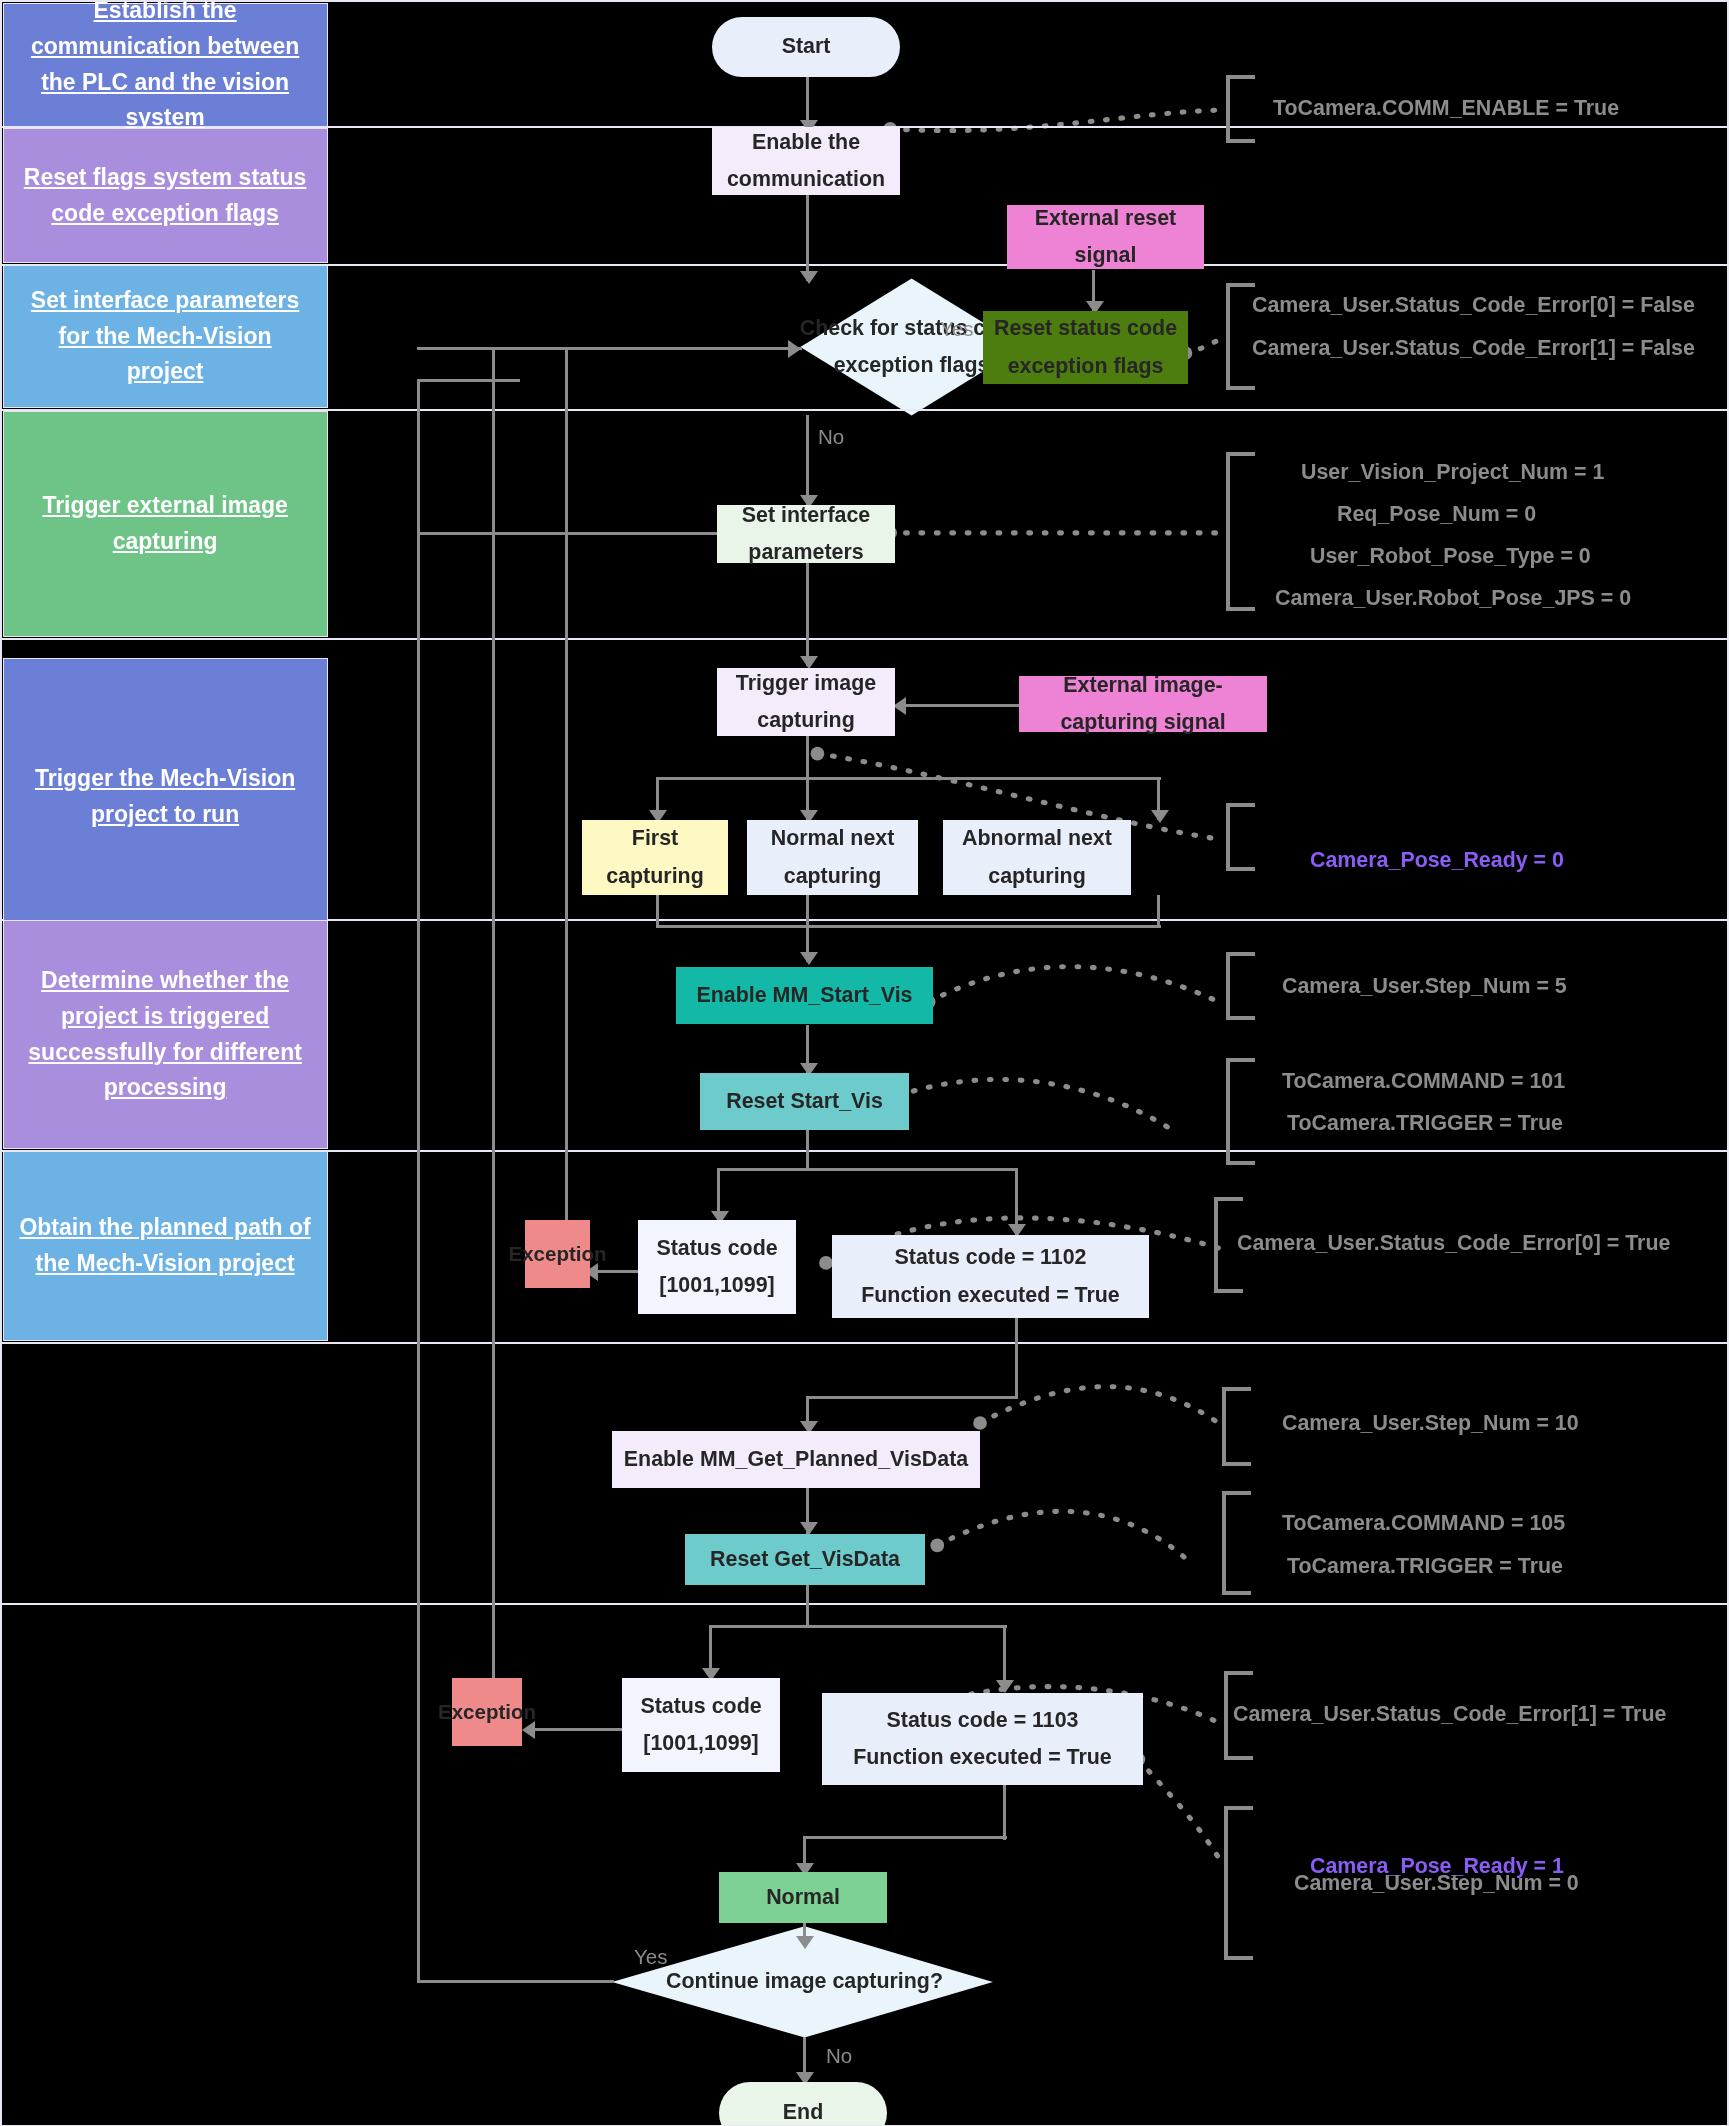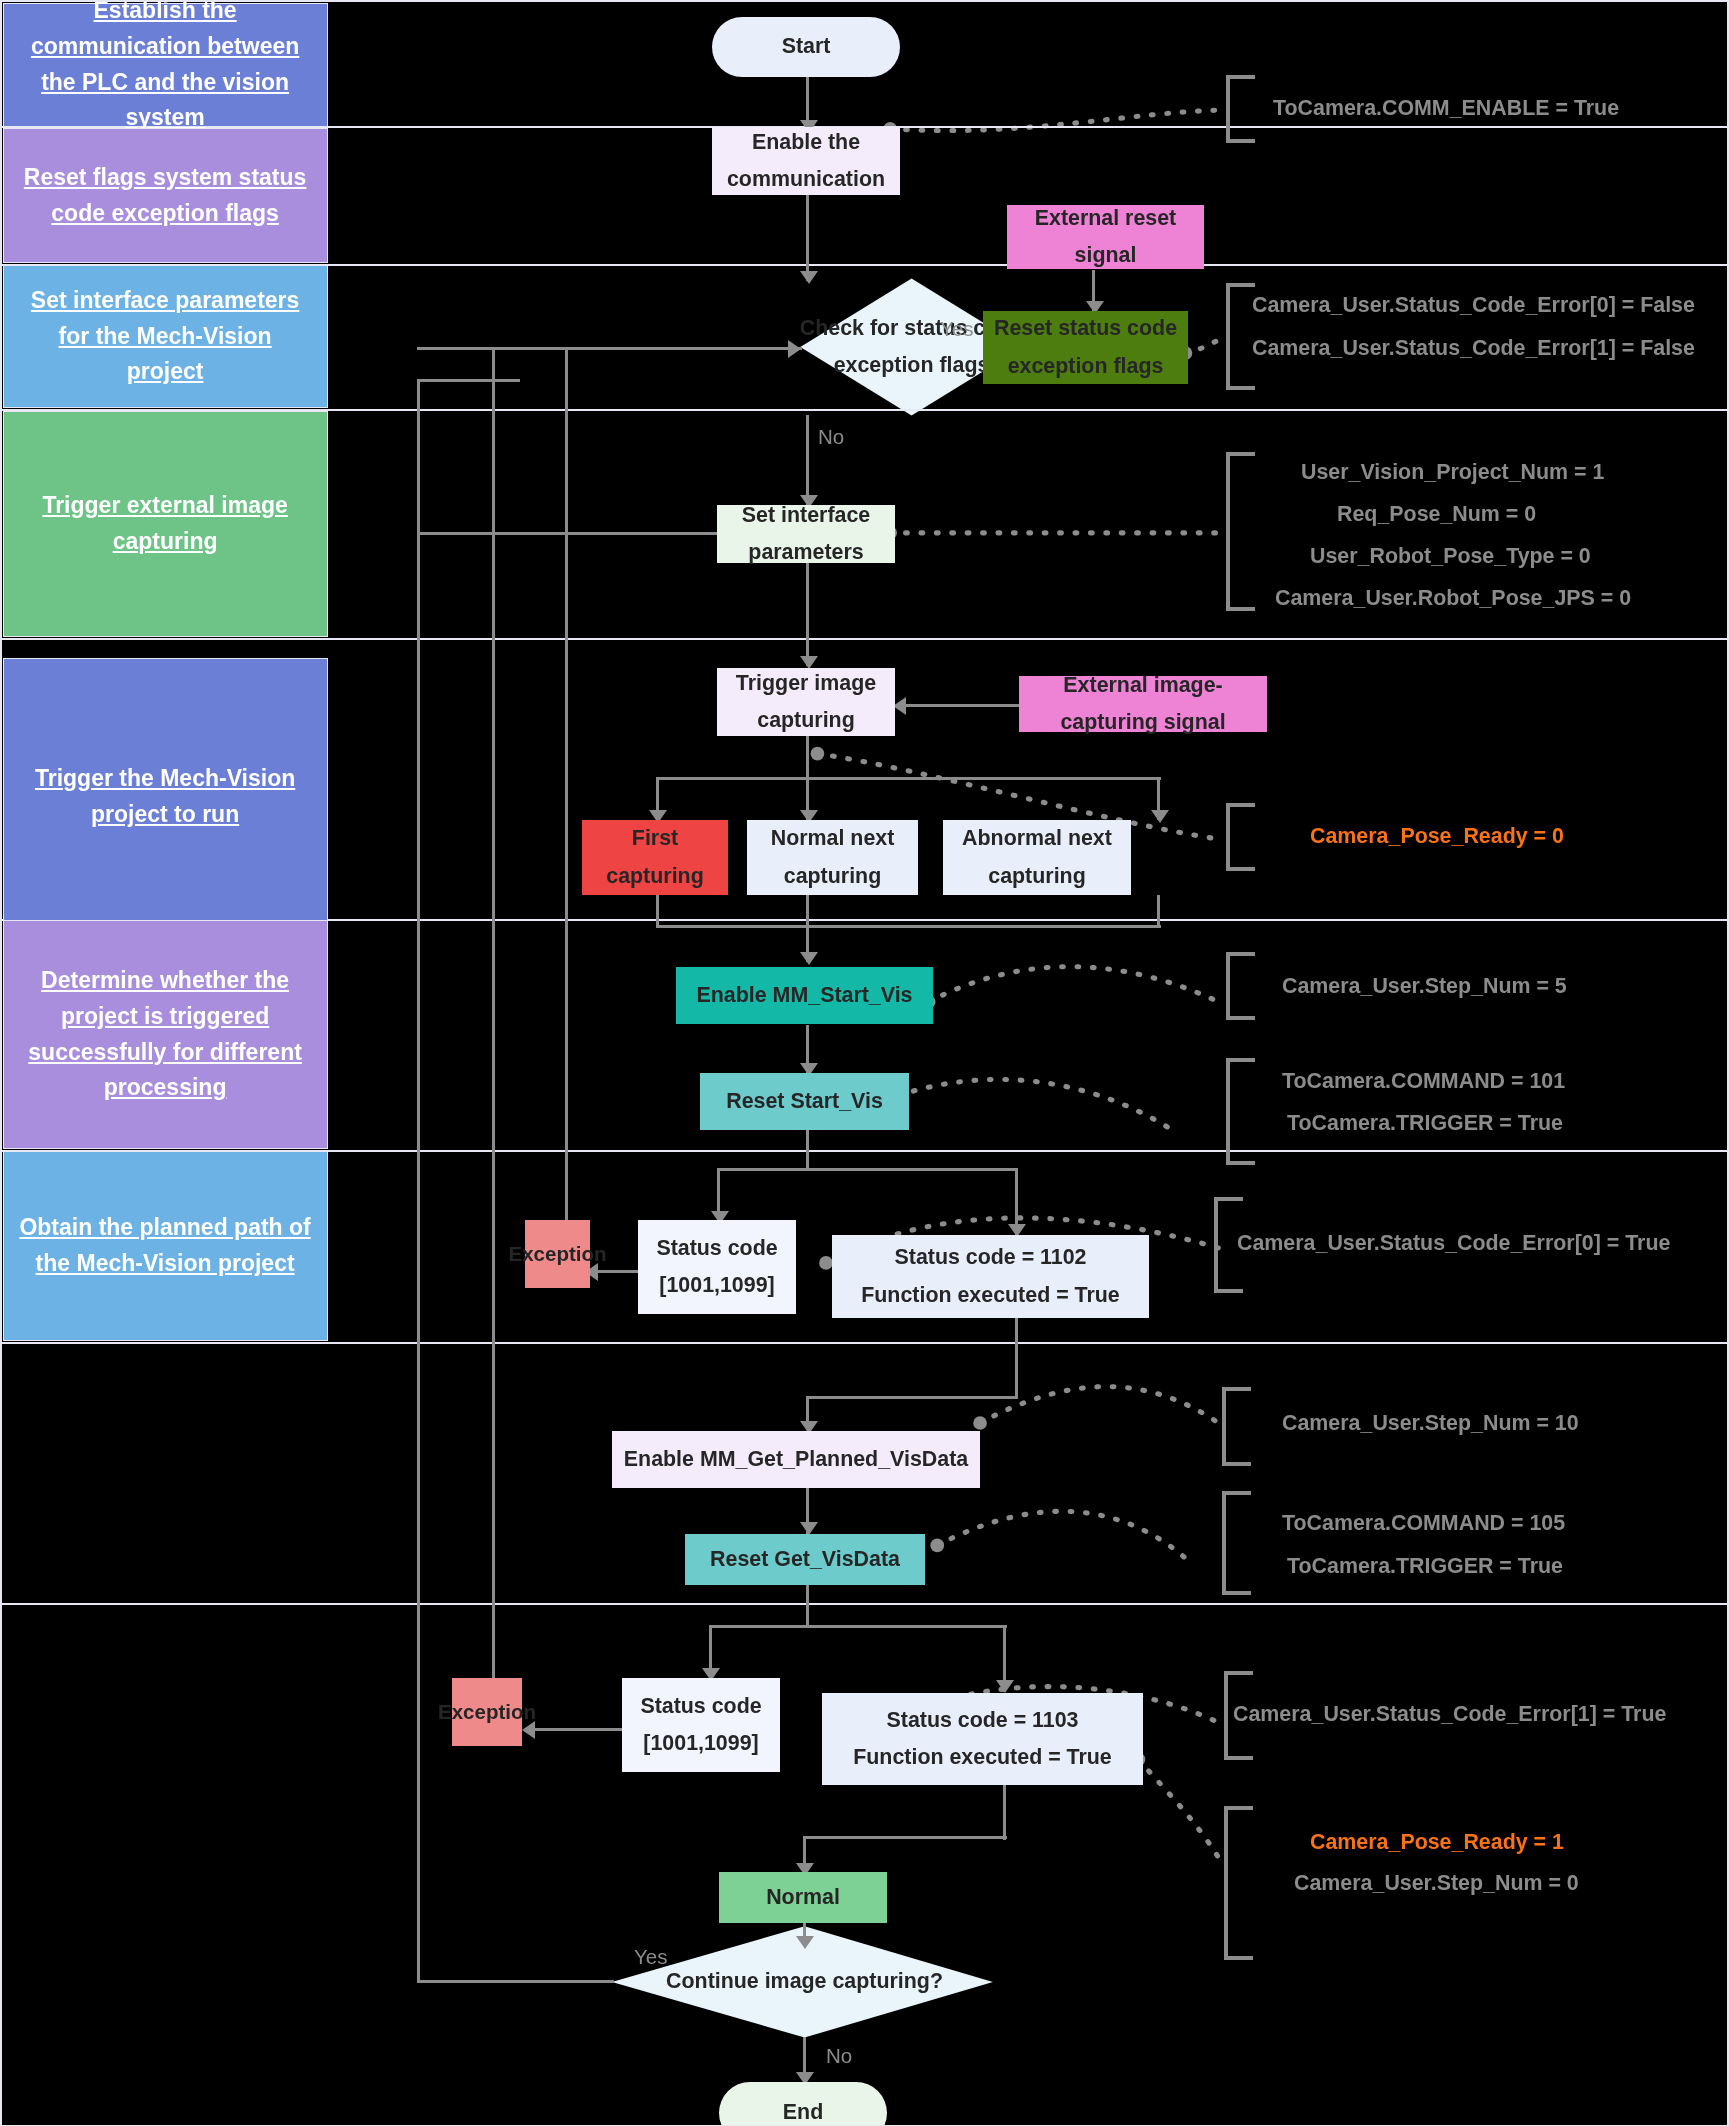--- a/index.html
+++ b/index.html
@@ -35,21 +35,21 @@
            border-bottom:9.4px solid transparent;border-left:13.7px solid #8c8c8c;}
 
   
   .elabel{position:absolute;color:#8c8c8c;font-size:20.5px;font-weight:normal;}
 
   
   .brk{position:absolute;box-sizing:border-box;border-left:4.3px solid #8c8c8c;
        border-top:4.3px solid #8c8c8c;border-bottom:4.3px solid #8c8c8c;width:29px;}
   .anno{position:absolute;color:#8c8c8c;font-size:21.4px;font-weight:bold;
         white-space:nowrap;}
-  .anno.green{color:#f97316;}
+  .anno.green{color:#8b5cf6;margin-top:24px;}
 
   
   #leaders{position:absolute;left:0;top:0;width:1729px;height:2127px;
            pointer-events:none;}
 </style>
 </head>
 <body>
 
 <div id="root">
 
@@ -236,21 +236,21 @@
     </div>
 
   <div class="node" style="left:717px;top:668px;width:178px;height:68px;background:#f4ecfa">
     <span>Trigger image capturing</span>
     </div>
 
   <div class="node" style="left:1019px;top:676px;width:248px;height:56px;background:#ee82d5">
     <span>External image-capturing signal</span>
     </div>
 
-  <div class="node" style="left:582px;top:820px;width:146px;height:75px;background:#ef4444">
+  <div class="node" style="left:582px;top:820px;width:146px;height:75px;background:#fef9c3">
     <span>First capturing</span>
     </div>
 
   <div class="node" style="left:747px;top:820px;width:171px;height:75px;background:#e9eefb">
     <span>Normal next capturing</span>
     </div>
 
   <div class="node" style="left:943px;top:820px;width:188px;height:75px;background:#e9eefb">
     <span>Abnormal next capturing</span>
     </div>

